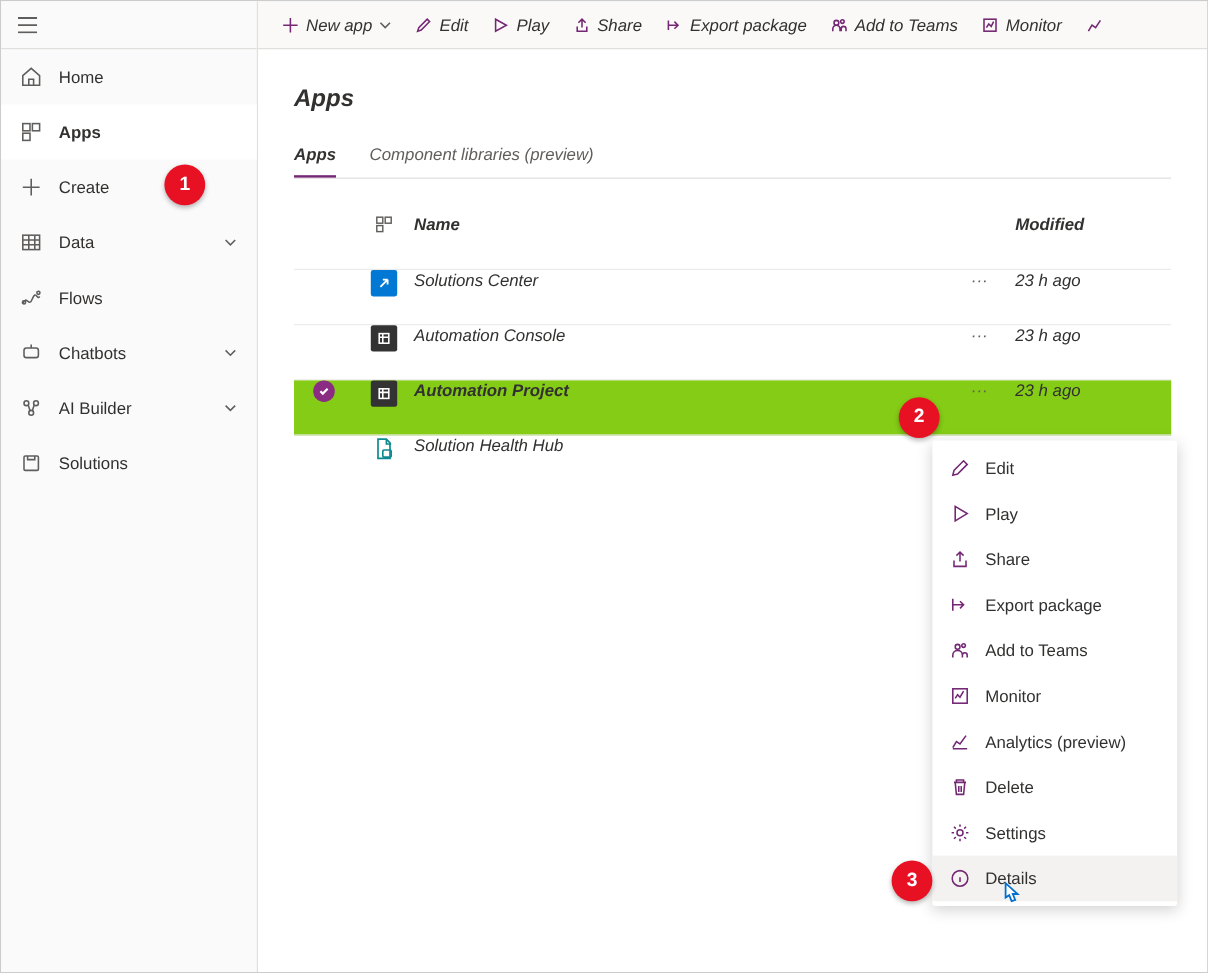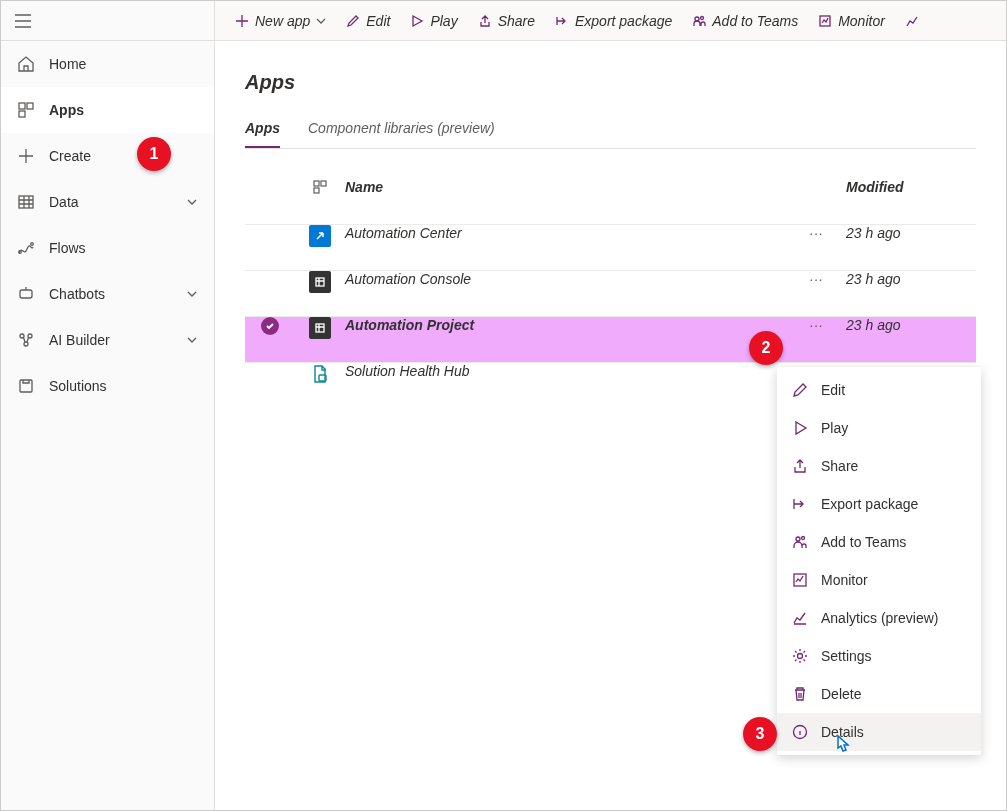--- a/index.html
+++ b/index.html
@@ -110,21 +110,21 @@
   height: 46px;
   border-bottom: 1px solid #edebe9;
 }
 .grid-header { font-weight: 600; }
 .col-check { width: 50px; display: flex; justify-content: center; }
 .col-icon { width: 50px; display: flex; justify-content: center; }
 .col-name { flex: 1; }
 .col-actions { width: 60px; display: flex; justify-content: center; color: #605e5c; }
 .col-modified { width: 130px; }
 .grid-row.selected {
-  background: #f0abfc;
+  background: #84cc16;
 }
 .grid-row.selected .col-name { font-weight: 600; }
 .app-icon {
   width: 22px;
   height: 22px;
   display: flex;
   align-items: center;
   justify-content: center;
   border-radius: 2px;
   font-size: 11px;
@@ -386,21 +386,21 @@
 
         <div class="grid-row">
           <div class="col-check"></div>
           <div class="col-icon">
               <div class="app-icon blue">
                 <svg width="12" height="12" viewBox="0 0 12 12" fill="none" stroke="#fff" stroke-width="1.5">
                   <path d="M3 9l6-6M9 3v4M9 3H5"></path>
                 </svg>
               </div>
             </div>
-          <div class="col-name">Automation Center</div>
+          <div class="col-name">Solutions Center</div>
           <div class="col-actions">···</div>
           <div class="col-modified">23 h ago</div>
         </div>
 
         <div class="grid-row">
           <div class="col-check"></div>
           <div class="col-icon">
               <div class="app-icon dark">
                 <svg width="12" height="12" viewBox="0 0 12 12" fill="none" stroke="#fff" stroke-width="1.3">
                   <rect x="2" y="2" width="8" height="8"></rect>
@@ -509,33 +509,33 @@
     <span class="micon">
         <svg width="16" height="16" viewBox="0 0 16 16" fill="none" stroke="currentColor" stroke-width="1.3">
           <path d="M2 13l3-5 3 2 5-7M2 14h12"></path>
         </svg>
       </span>
     <span class="mlabel">Analytics (preview)</span>
   </div>
   <div class="menu-item">
     <span class="micon">
         <svg width="16" height="16" viewBox="0 0 16 16" fill="none" stroke="currentColor" stroke-width="1.3">
+          <path d="M3 4h10M5 4V2h6v2M4 4l1 10h6l1-10M7 7v5M9 7v5"></path>
+        </svg>
+      </span>
+    <span class="mlabel">Delete</span>
+  </div>
+  <div class="menu-item">
+    <span class="micon">
+        <svg width="16" height="16" viewBox="0 0 16 16" fill="none" stroke="currentColor" stroke-width="1.3">
           <circle cx="8" cy="8" r="2.5"></circle>
           <path d="M8 1v2M8 13v2M1 8h2M13 8h2M3 3l1.5 1.5M11.5 11.5L13 13M13 3l-1.5 1.5M4.5 11.5L3 13"></path>
         </svg>
       </span>
     <span class="mlabel">Settings</span>
-  </div>
-  <div class="menu-item">
-    <span class="micon">
-        <svg width="16" height="16" viewBox="0 0 16 16" fill="none" stroke="currentColor" stroke-width="1.3">
-          <path d="M3 4h10M5 4V2h6v2M4 4l1 10h6l1-10M7 7v5M9 7v5"></path>
-        </svg>
-      </span>
-    <span class="mlabel">Delete</span>
   </div>
   <div class="menu-item hover">
     <span class="micon">
         <svg width="16" height="16" viewBox="0 0 16 16" fill="none" stroke="currentColor" stroke-width="1.3">
           <circle cx="8" cy="8" r="6.5"></circle>
           <path d="M8 5v.01M8 7v4"></path>
         </svg>
       </span>
     <span class="mlabel">Details</span>
   </div>

